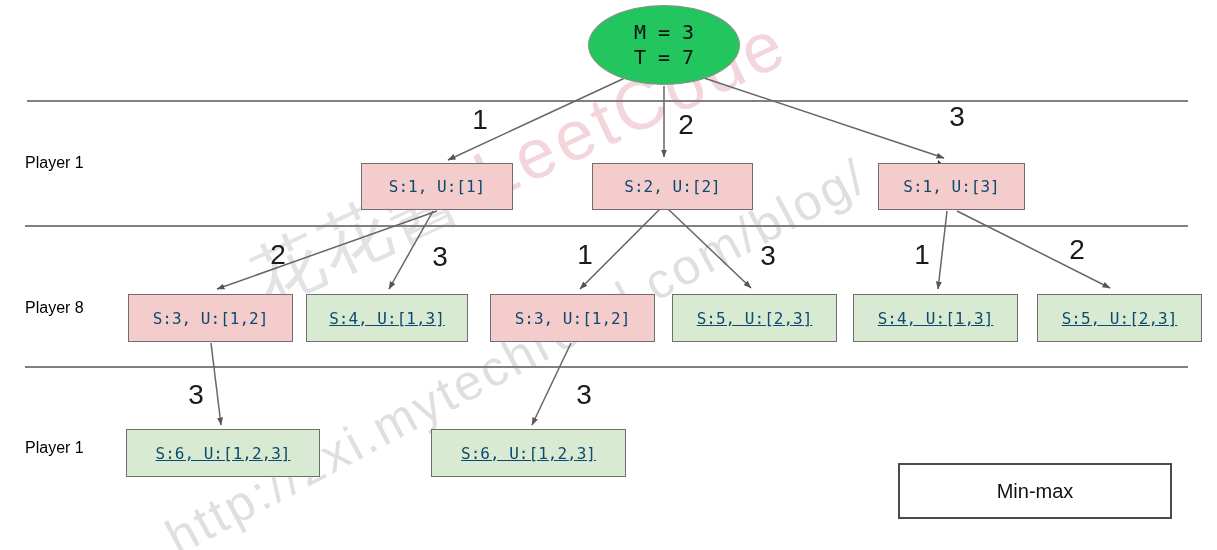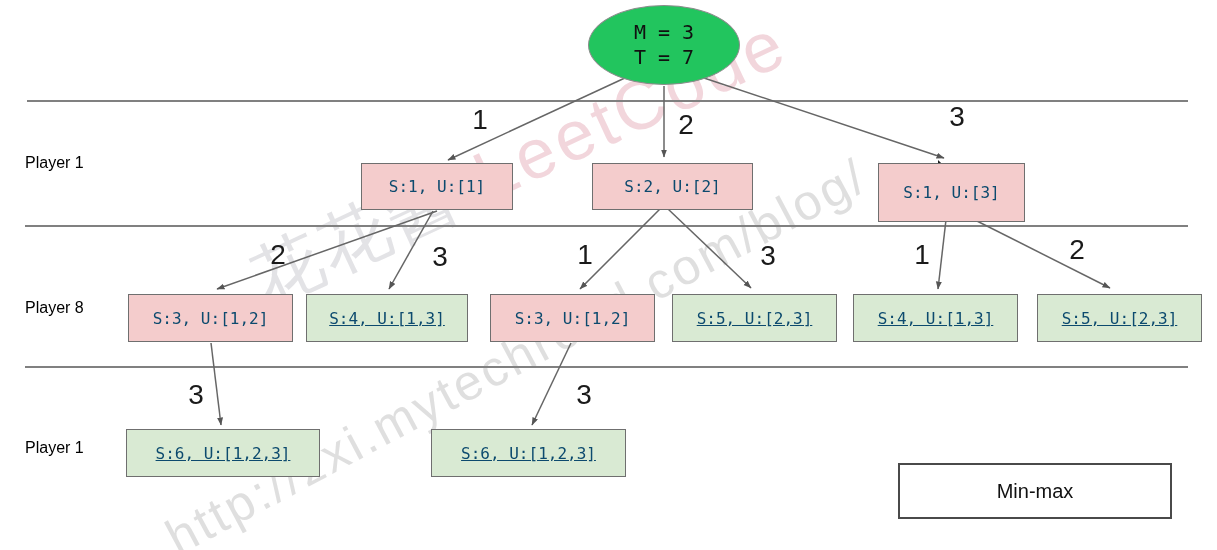--- a/index.html
+++ b/index.html
@@ -115,21 +115,21 @@
   <div class="edge-label" style="left:1077px;top:250px">2</div>
   <div class="edge-label" style="left:196px;top:395px">3</div>
   <div class="edge-label" style="left:584px;top:395px">3</div>
 
   <div class="node pink" style="left: 361px; top: 163px; width: 152px; height: 47px; background-color: rgb(244, 204, 204);">
       <span>S:1, U:[1]</span>
     </div>
   <div class="node pink" style="left: 592px; top: 163px; width: 161px; height: 47px; background-color: rgb(244, 204, 204);">
       <span>S:2, U:[2]</span>
     </div>
-  <div class="node pink" style="left: 878px; top: 163px; width: 147px; height: 59px; background-color: rgb(244, 204, 204);">
+  <div class="node pink" style="left: 878px; top: 163px; width: 147px; height: 47px; background-color: rgb(244, 204, 204);">
       <span>S:1, U:[3]</span>
     </div>
 
   <div class="node pink" style="left: 128px; top: 294px; width: 165px; height: 48px; background-color: rgb(244, 204, 204);">
       <span>S:3, U:[1,2]</span>
     </div>
   <div class="node green" style="left: 306px; top: 294px; width: 162px; height: 48px; background-color: rgb(217, 234, 211);">
       <span>S:4, U:[1,3]</span>
     </div>
   <div class="node pink" style="left: 490px; top: 294px; width: 165px; height: 48px; background-color: rgb(244, 204, 204);">

